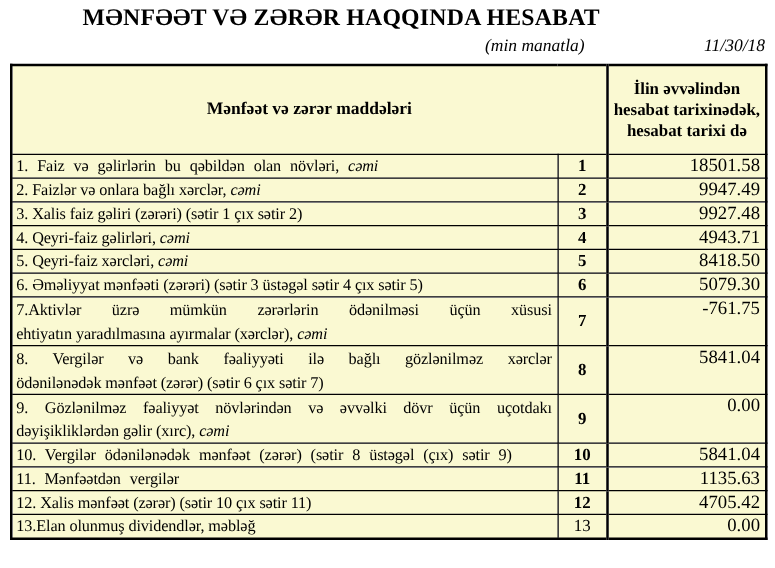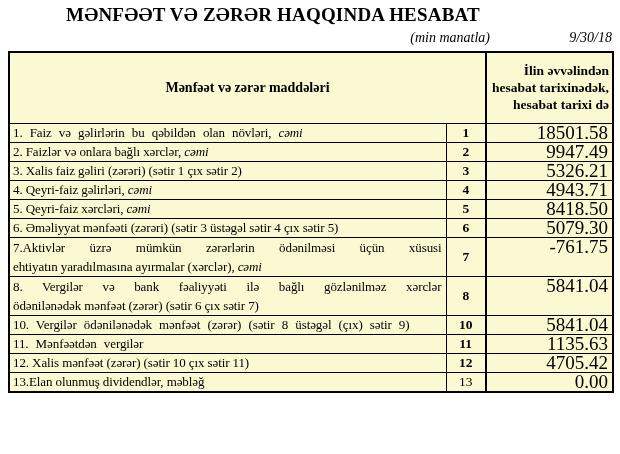--- a/index.html
+++ b/index.html
@@ -19,21 +19,21 @@
     margin: 0;
     text-align: center;
     font-size: 19px;
     font-weight: bold;
     letter-spacing: 0.2px;
   }
   .units-note {
     position: absolute;
     top: 30px; left: 388px;
     width: 102px;
-    text-align: right;
+    text-align: left;
     font-style: italic;
     font-size: 14px;
   }
   .report-date {
     position: absolute;
     top: 30px; right: 8px;
     font-style: italic;
     font-size: 14px;
   }
   table.report {
@@ -57,21 +57,21 @@
   th.h-items {
     font-size: 14px;
     font-weight: bold;
     text-align: center;
     vertical-align: middle;
     margin-top: 48px;
   }
   th.h-val {
     font-size: 13.5px;
     font-weight: bold;
-    text-align: right;
+    text-align: center;
     vertical-align: middle;
     line-height: 17px;
     padding: 0 3px;
     border-left: 2px solid #000000;
   }
   tr.s { height: 19px; }
   tr.d { height: 39px; }
   td.lbl {
     font-size: 13px;
     font-weight: normal;
@@ -87,40 +87,40 @@
     text-align: justify;
     text-align-last: justify;
   }
   td.num {
     font-size: 13.5px;
     font-weight: bold;
     text-align: center;
     vertical-align: middle;
   }
   td.val {
-    font-size: 19px;
+    font-size: 15px;
     font-weight: normal;
     text-align: right;
     vertical-align: top;
     padding: 1px 4px 0 2px;
     border-left: 2px solid #000000;
     line-height: 16px;
   }
   tr.wide td.lbl { word-spacing: 4px; }
   tr.plain td.lbl, tr.plain td.num, tr.plain td.val { font-weight: normal; }
   .em { font-style: italic; }
 </style>
 </head>
 <body>
 
 <div class="page">
 
   <h1 class="title">MƏNFƏƏT VƏ ZƏRƏR HAQQINDA HESABAT</h1>
   <div class="units-note">(min manatla)</div>
-  <div class="report-date">9/30/18</div>
+  <div class="report-date">11/30/18</div>
 
   <table class="report">
     <colgroup>
       <col class="c-label">
         <col class="c-num">
         <col class="c-val">
     </colgroup>
     <tbody>
       <tr class="hdr">
         <th class="h-items" colspan="2">Mənfəət və zərər maddələri</th>
@@ -135,21 +135,21 @@
 
       <tr class="s">
         <td class="lbl"><span>2. Faizlər və onlara bağlı xərclər, </span><span class="em">cəmi</span></td>
         <td class="num">2</td>
         <td class="val">9947.49</td>
       </tr>
 
       <tr class="s">
         <td class="lbl"><span>3. Xalis faiz gəliri (zərəri) (sətir 1 çıx sətir 2)</span><span class="em"></span></td>
         <td class="num">3</td>
-        <td class="val">5326.21</td>
+        <td class="val">9927.48</td>
       </tr>
 
       <tr class="s">
         <td class="lbl"><span>4. Qeyri-faiz gəlirləri, </span><span class="em">cəmi</span></td>
         <td class="num">4</td>
         <td class="val">4943.71</td>
       </tr>
 
       <tr class="s">
         <td class="lbl"><span>5. Qeyri-faiz xərcləri, </span><span class="em">cəmi</span></td>
@@ -168,20 +168,25 @@
         <td class="num">7</td>
         <td class="val">-761.75</td>
       </tr>
 
       <tr class="d">
         <td class="lbl"><span class="l1">8. Vergilər və bank fəaliyyəti ilə bağlı gözlənilməz xərclər</span><span>ödənilənədək mənfəət (zərər) (sətir 6 çıx sətir 7)</span><span class="em"></span></td>
         <td class="num">8</td>
         <td class="val">5841.04</td>
       </tr>
 
+      <tr class="d">
+        <td class="lbl"><span class="l1">9. Gözlənilməz fəaliyyət növlərindən və əvvəlki dövr üçün uçotdakı</span><span>dəyişikliklərdən gəlir (xırc), </span><span class="em">cəmi</span></td>
+        <td class="num">9</td>
+        <td class="val">0.00</td>
+      </tr>
 
       <tr class="s wide">
         <td class="lbl"><span>10. Vergilər ödənilənədək mənfəət (zərər) (sətir 8 üstəgəl (çıx) sətir 9)</span><span class="em"></span></td>
         <td class="num">10</td>
         <td class="val">5841.04</td>
       </tr>
 
       <tr class="s wide">
         <td class="lbl"><span>11. Mənfəətdən vergilər</span><span class="em"></span></td>
         <td class="num">11</td>

